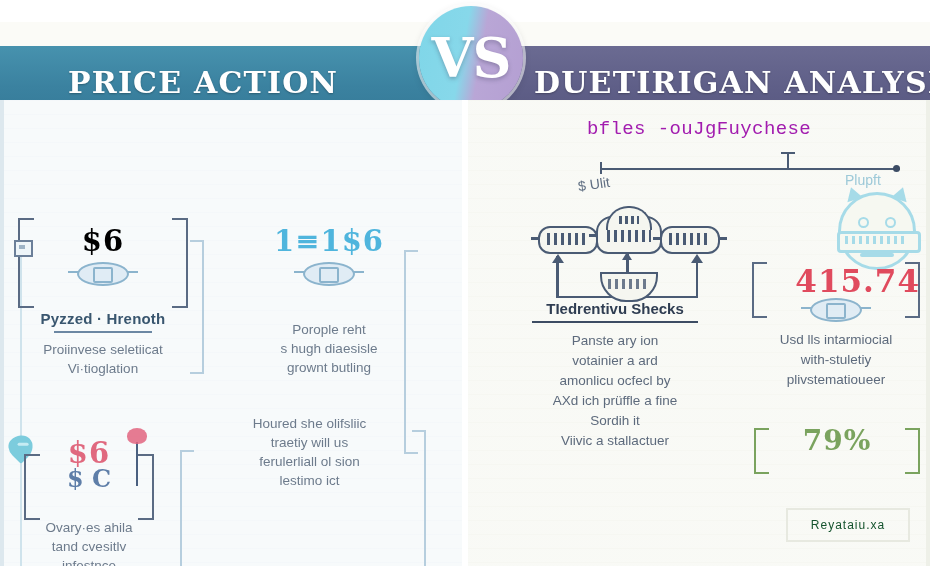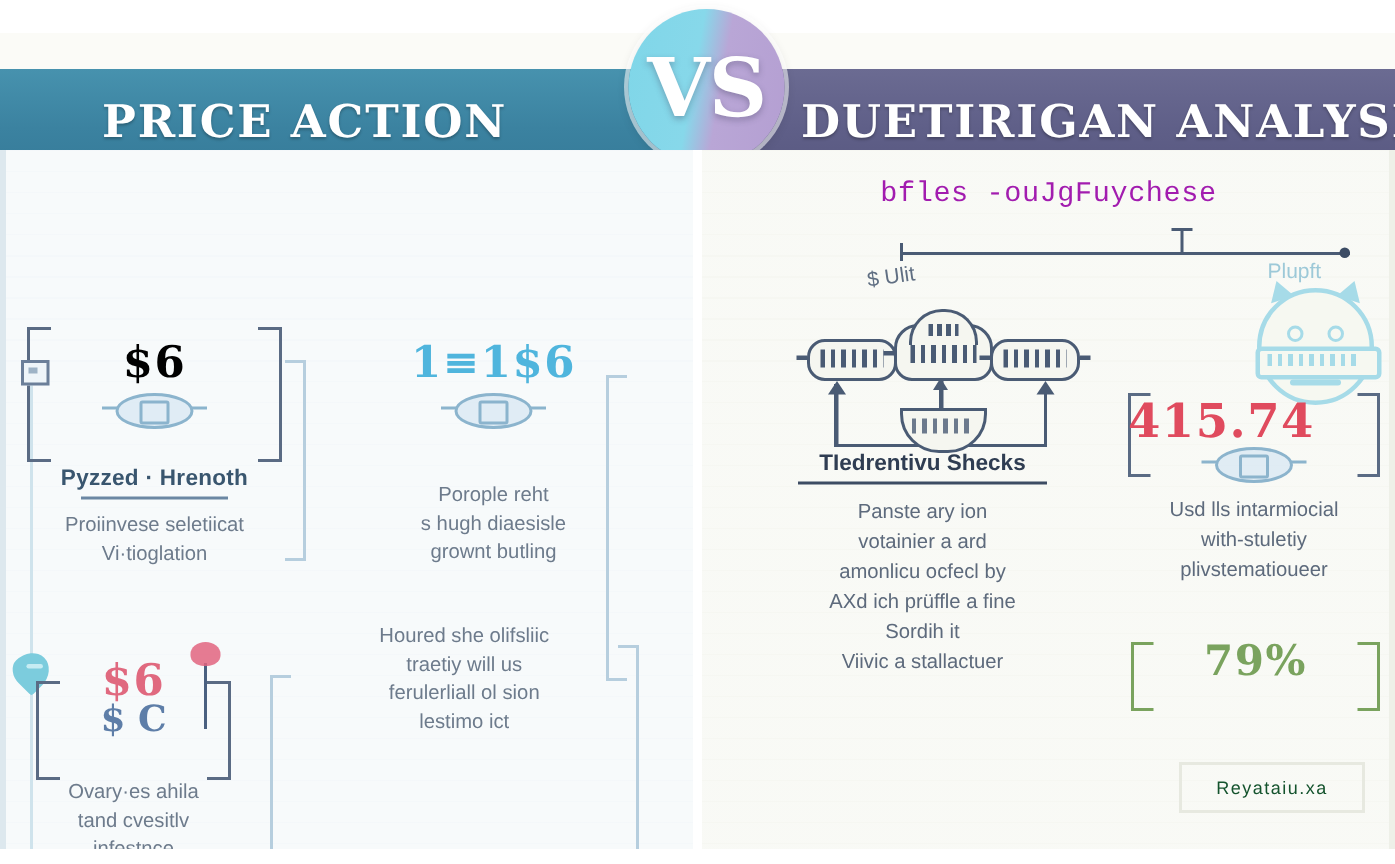--- a/index.html
+++ b/index.html
@@ -256,21 +256,21 @@
   .rc2{left:742px;top:330px;width:188px;}
   .rc2 p{color:#5d6a7c;}
 
   .rfig{
     position:absolute;left:752px;top:262px;width:168px;height:52px;
   }
   .rfig .bl,.rfig .br{position:absolute;top:0;width:13px;height:52px;border:2.5px solid #5a6b84;}
   .rfig .bl{left:0;border-right:none;}
   .rfig .br{right:0;border-left:none;}
   .rfig .v{
-    position:absolute;left:0;right:0;top:1px;text-align:left;
+    position:absolute;left:0;right:0;top:1px;text-align:right;
     font-family:"DejaVu Serif",serif;font-weight:bold;font-size:31px;color:#e04b5e;letter-spacing:1px;
   }
   .rfig .g{position:absolute;left:50%;transform:translateX(-50%);top:36px;}
 
   .gfig{position:absolute;left:754px;top:424px;width:166px;height:50px;}
   .gfig .bl,.gfig .br{position:absolute;bottom:0;width:13px;height:42px;border:2.5px solid #7aa35e;}
   .gfig .bl{left:0;border-right:none;}
   .gfig .br{right:0;border-left:none;}
   .gfig .v{position:absolute;left:0;right:0;top:0;text-align:center;
     font-family:"DejaVu Serif",serif;font-weight:bold;font-size:28px;color:#7aa35e;letter-spacing:1px;}

